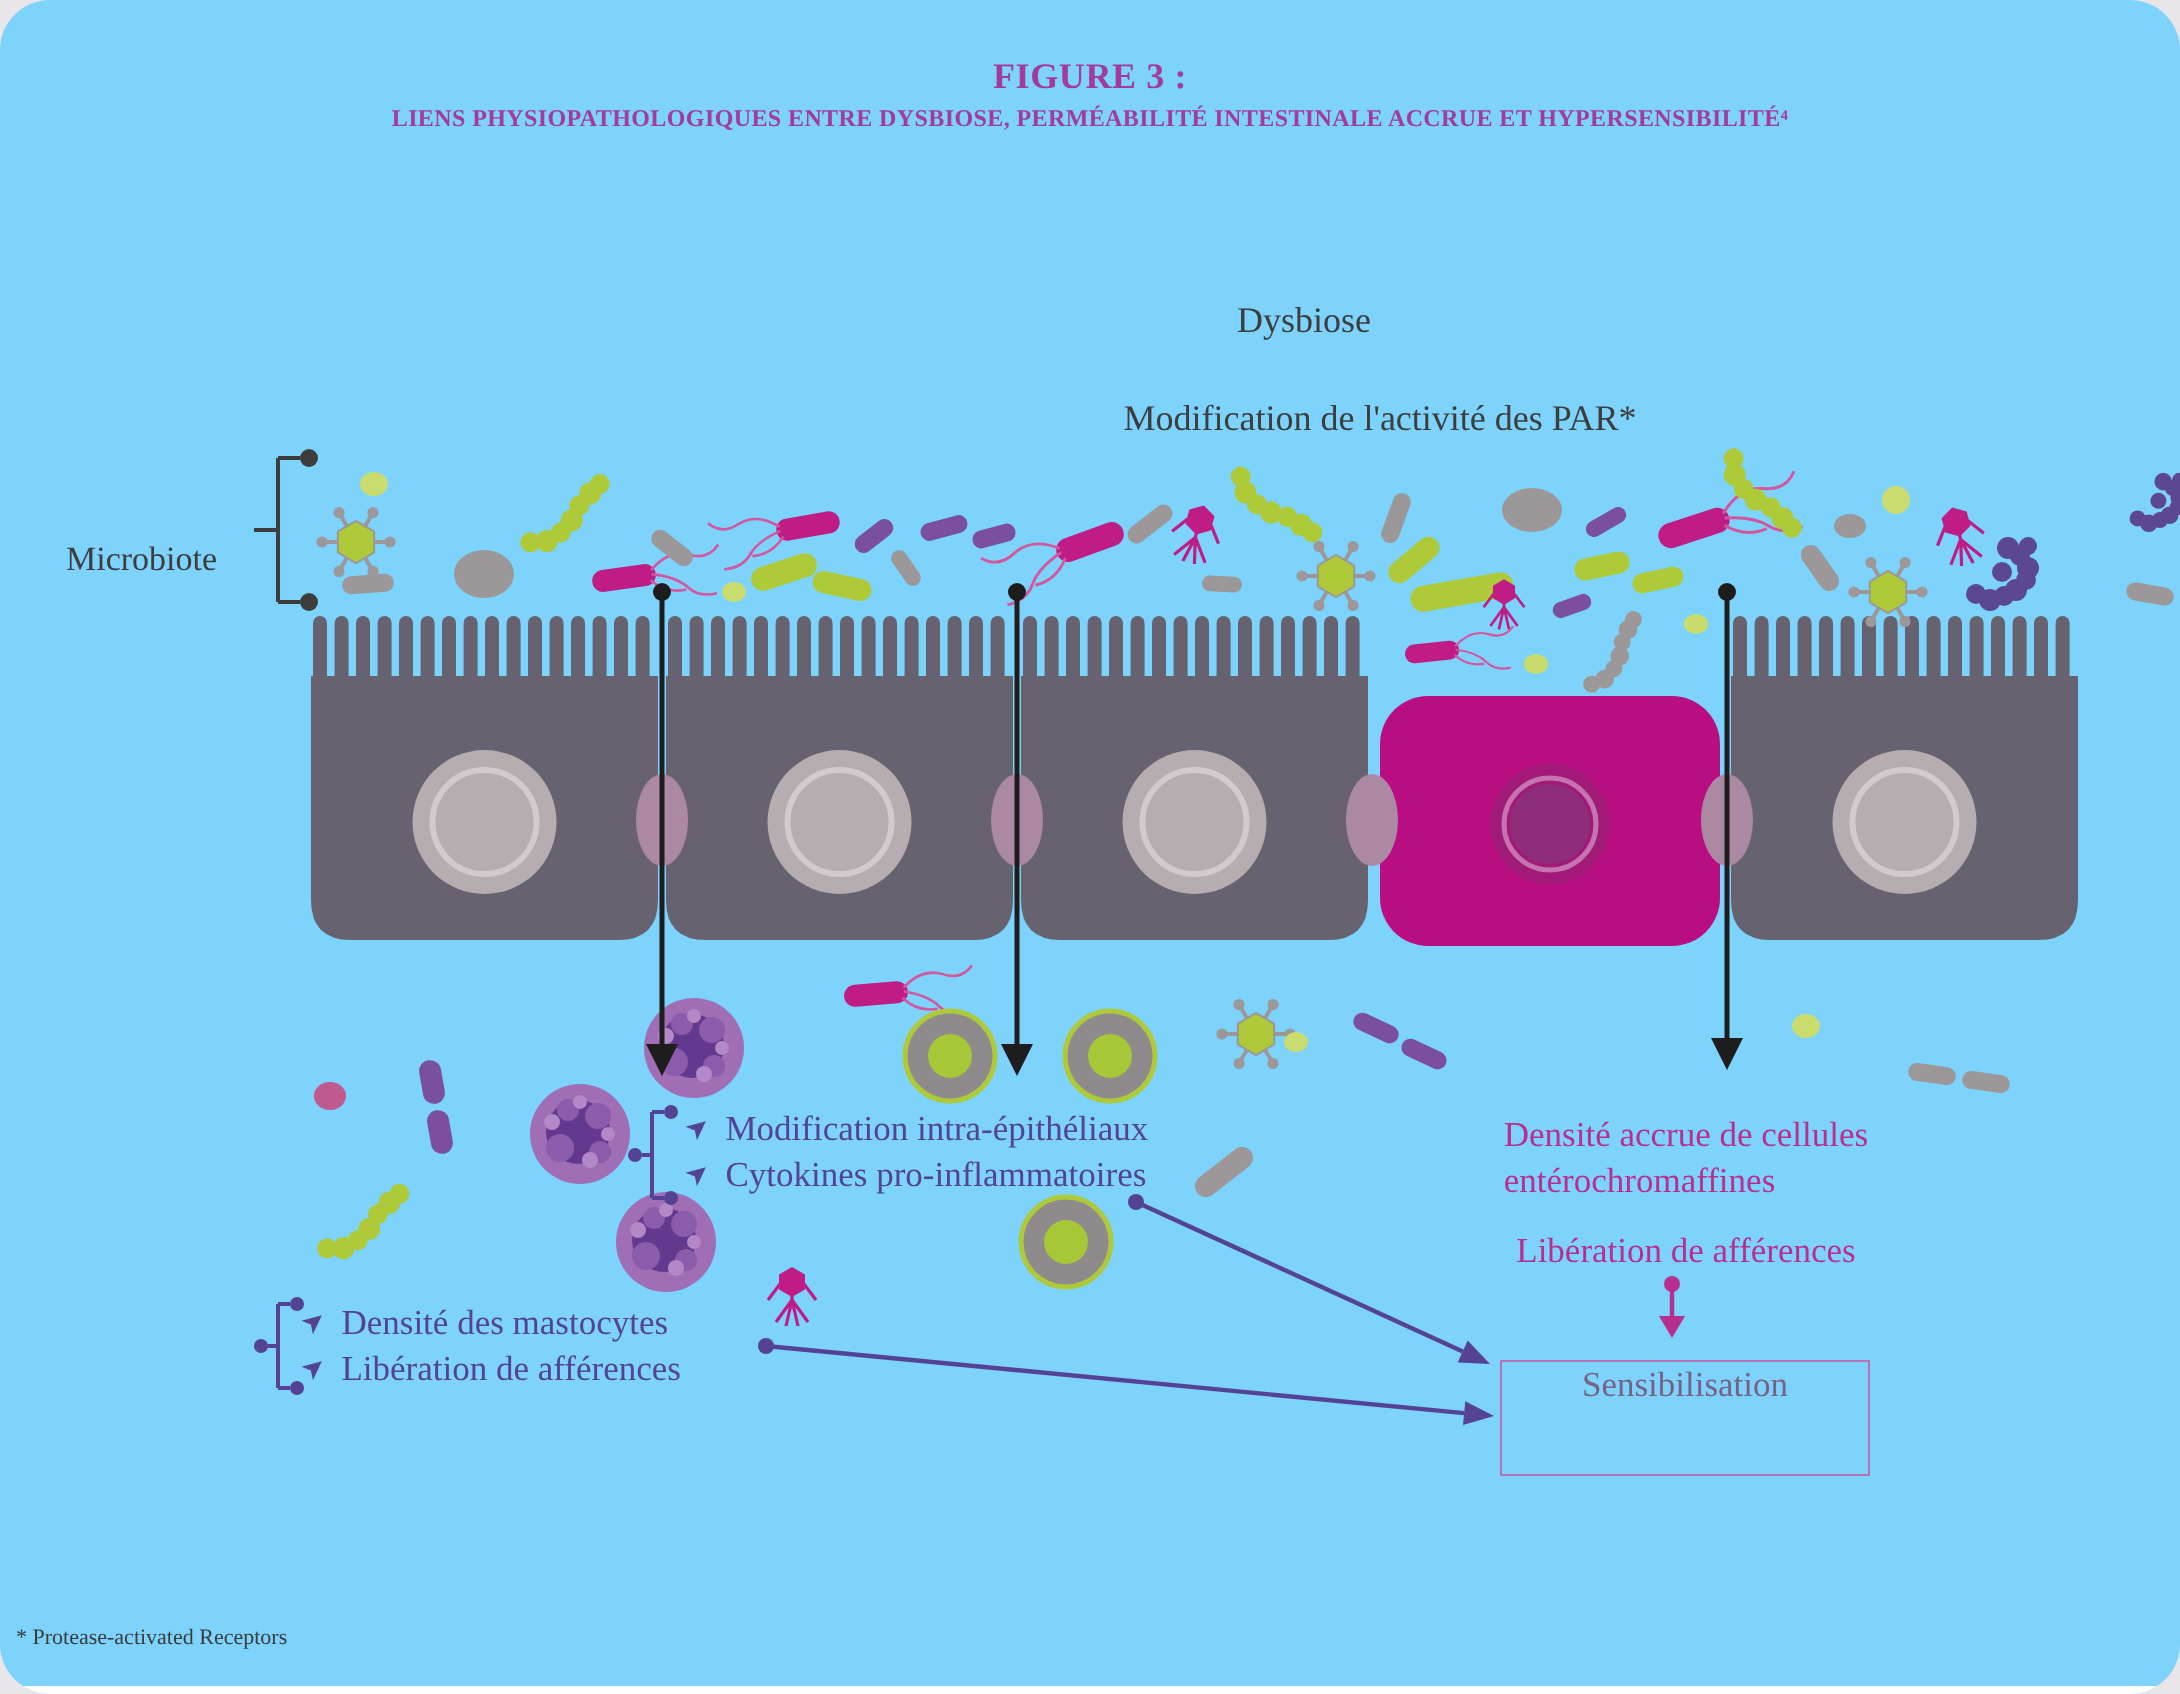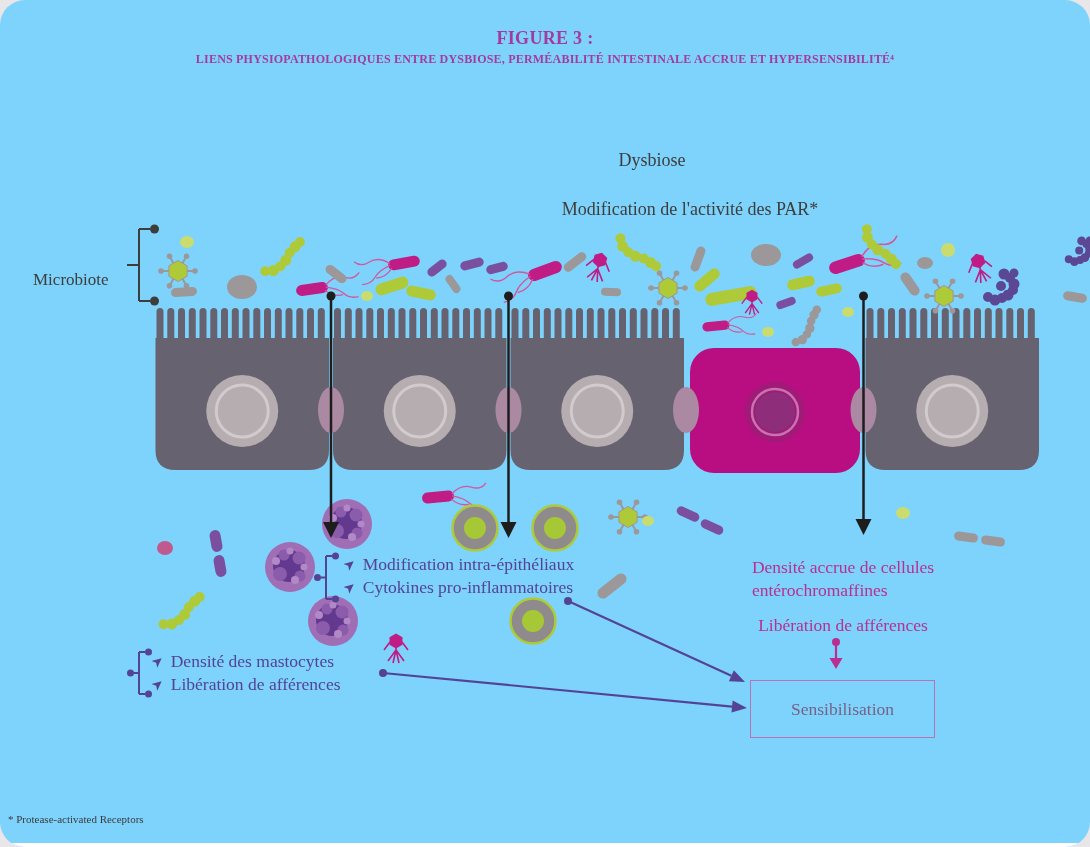--- a/index.html
+++ b/index.html
@@ -9,21 +9,21 @@
   .title{left:0;top:28px;width:100%;text-align:center;color:#a33b9e;font-weight:bold;}
   .title .t1{font-size:18px;letter-spacing:.3px;}
   .title .t2{font-size:12px;letter-spacing:.2px;margin-top:3px;}
   .lbl-dark{color:#3d3d3d;font-size:18px;}
   .center-x{transform:translateX(-50%);}
   .purple-line{color:#544394;font-size:17.5px;display:flex;align-items:center;gap:7px;white-space:nowrap;}
   .magenta-text{color:#b82f90;font-size:17.5px;line-height:23px;white-space:nowrap;}
   .up-arrow{display:inline-block;transform:rotate(-40deg);font-size:14px;line-height:1;}
   .box{left:750px;top:680px;width:183px;height:56px;border:1.5px solid #b774b3;
        color:#776287;font-size:17.5px;line-height:23px;text-align:center;
-       display:flex;flex-direction:column;justify-content:center;}
+       display:flex;flex-direction:row;justify-content:center;}
   .footnote{left:8px;top:813px;font-size:11px;color:#3b3b3b;}
   .microbiote{left:33px;top:270px;font-size:17px;color:#3d3d3d;}
   svg#diagram{position:absolute;left:0;top:0;}
   .bottom-strip{left:0;top:843px;width:100%;height:4px;background:#ffffff;}
 </style>
 </head>
 <body>
 
 <div class="stage">
 

